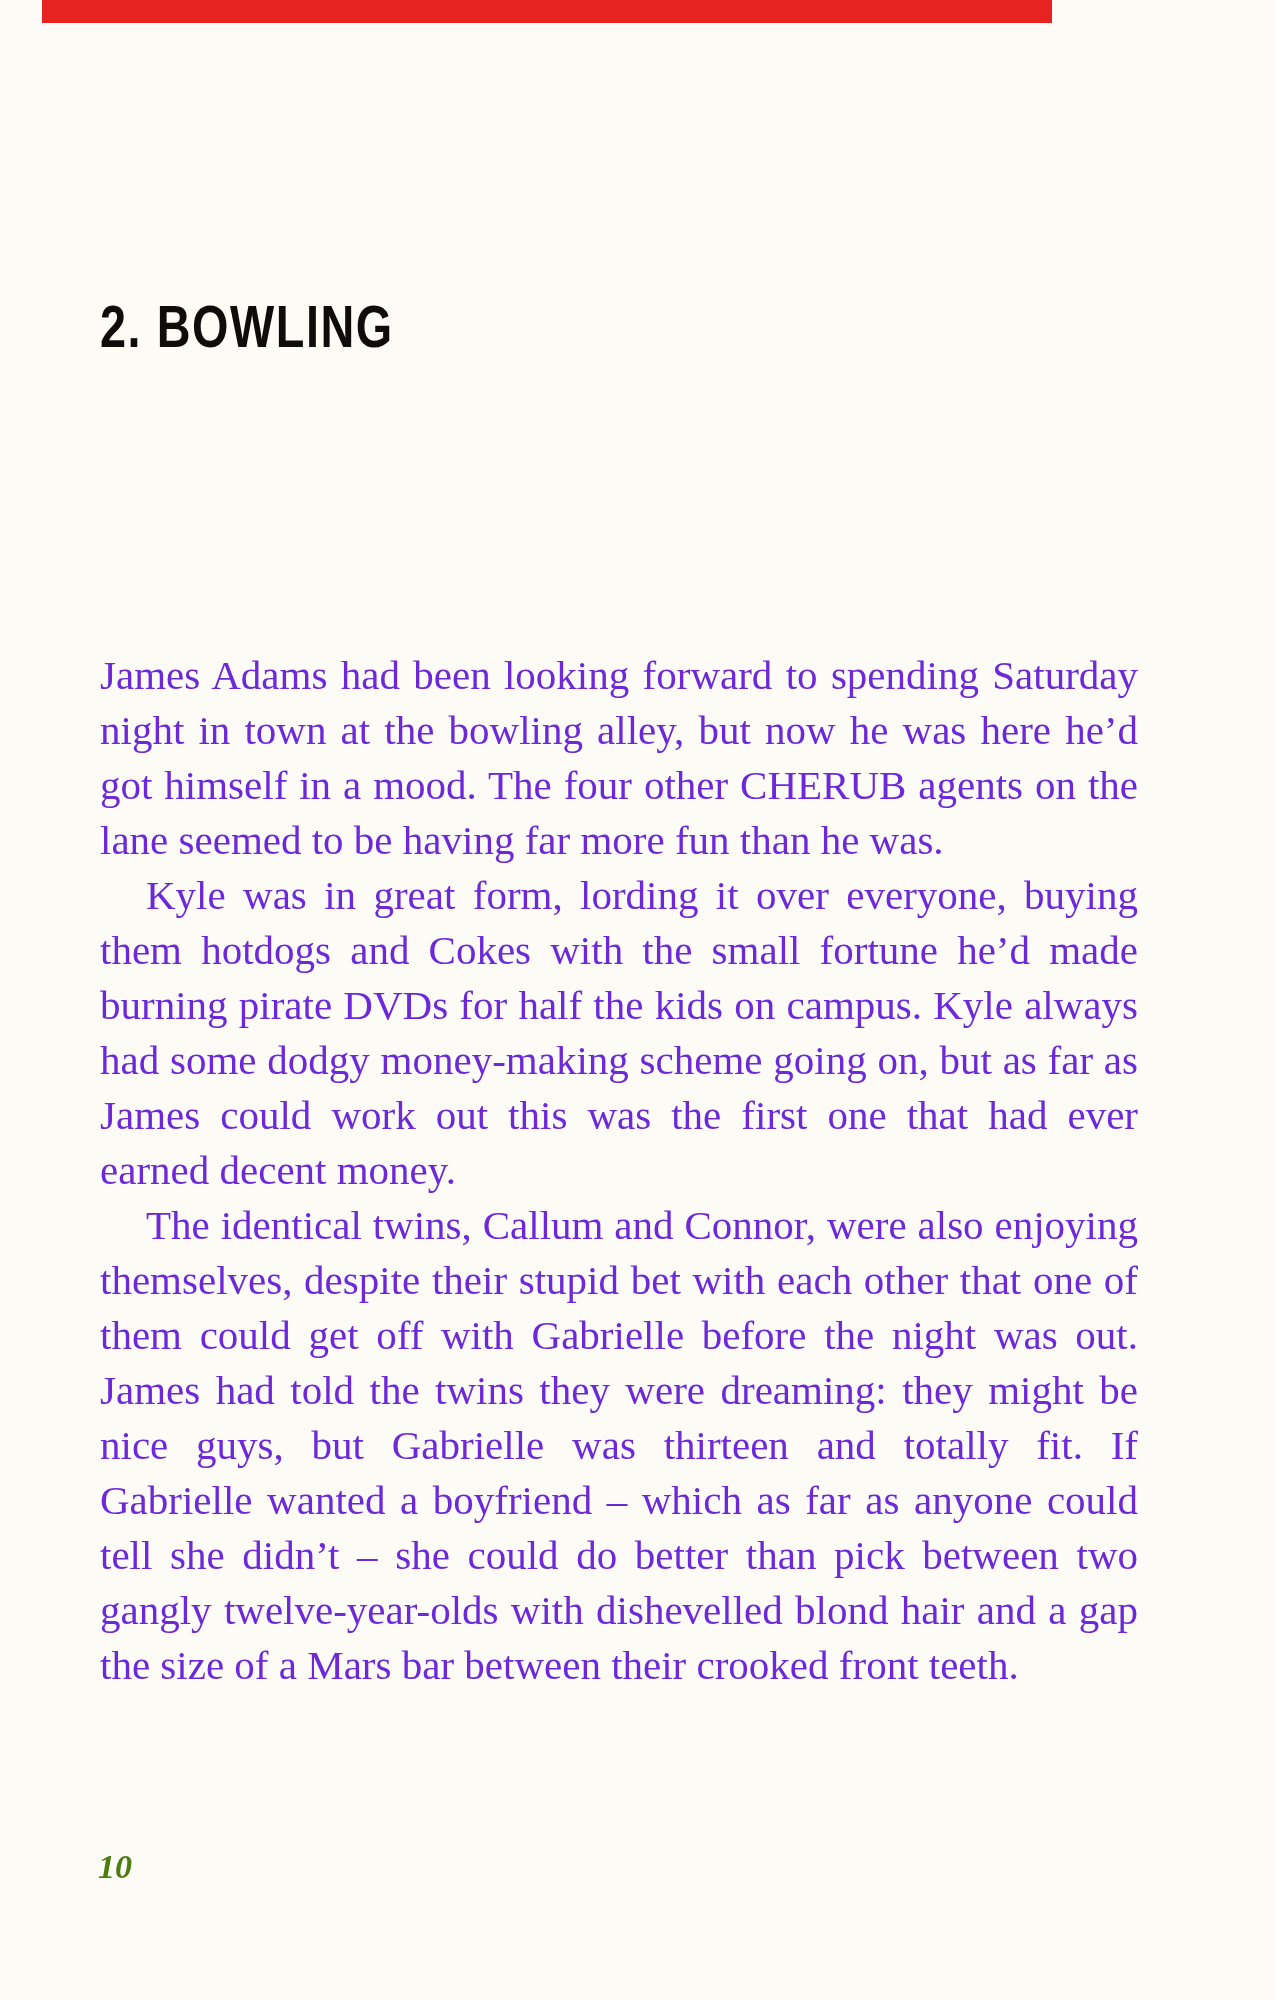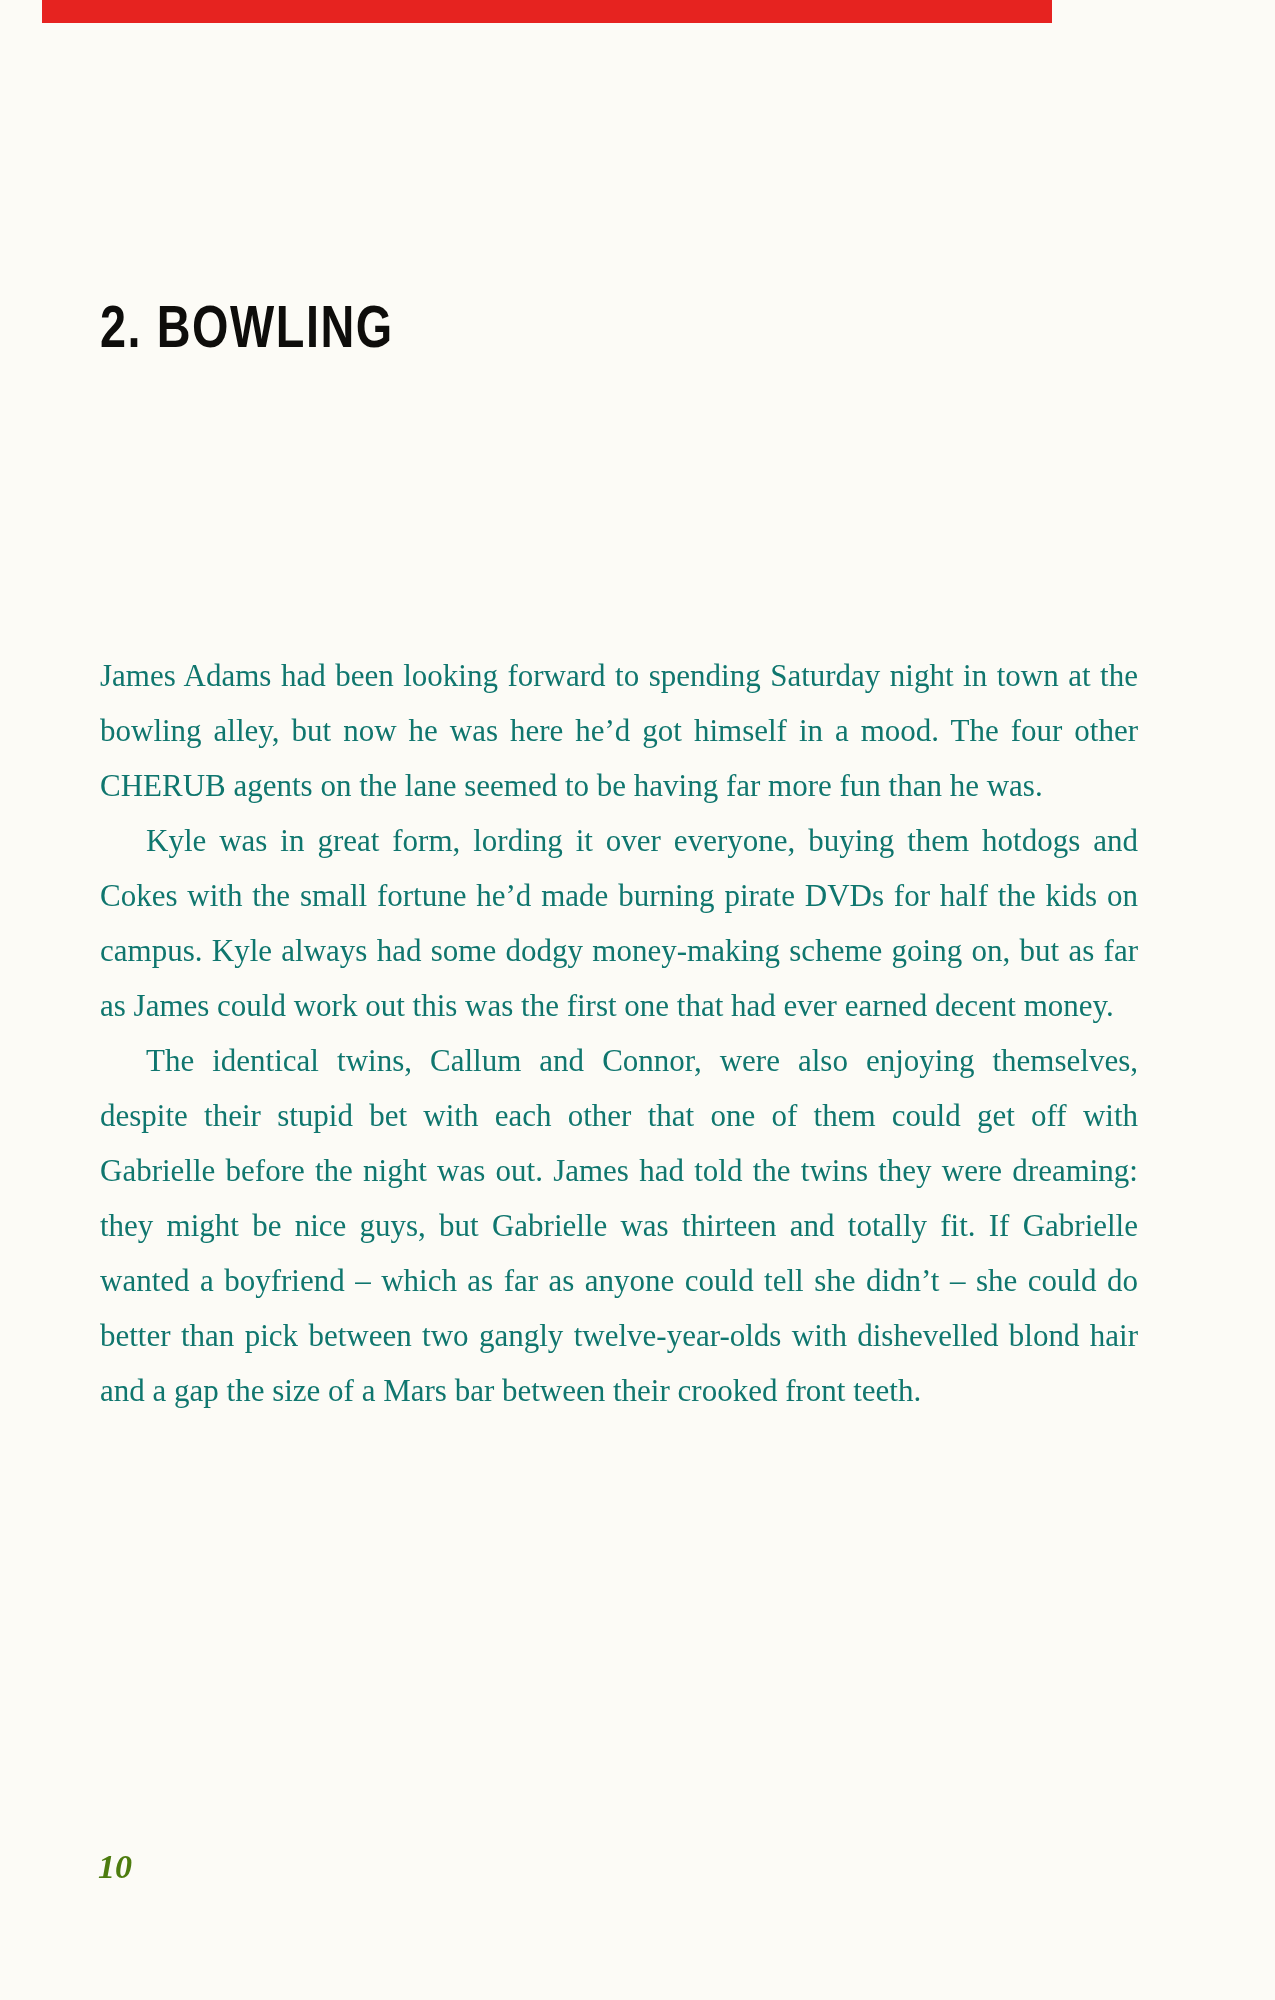--- a/index.html
+++ b/index.html
@@ -43,24 +43,24 @@
     transform-origin: left top;
     white-space: nowrap;
   }
 
   .body-text {
     position: absolute;
     top: 648px;
     left: 100px;
     width: 1038px;
     font-family: "Liberation Serif", serif;
-    font-size: 31px;
+    font-size: 41px;
     line-height: 55px;
     text-align: justify;
-    color: #0f766e;
+    color: #6d28d9;
   }
 
   .para { margin: 0; }
   .para.indent { text-indent: 46px; }
 
   .page-number {
     position: absolute;
     top: 1848px;
     left: 98px;
     font-family: "Liberation Serif", serif;

